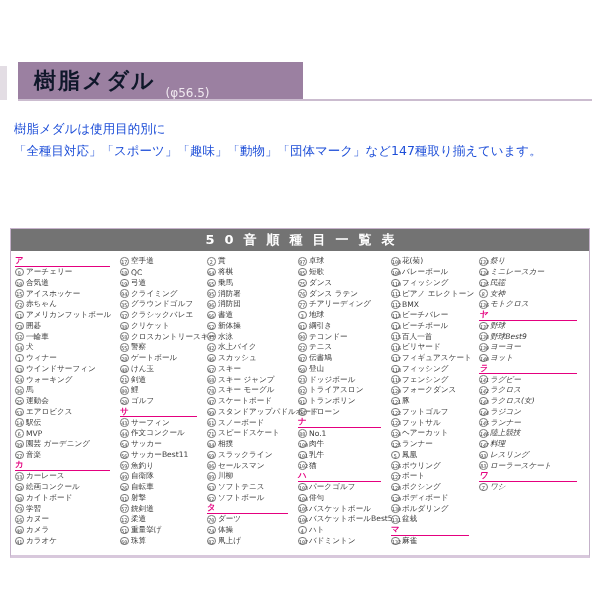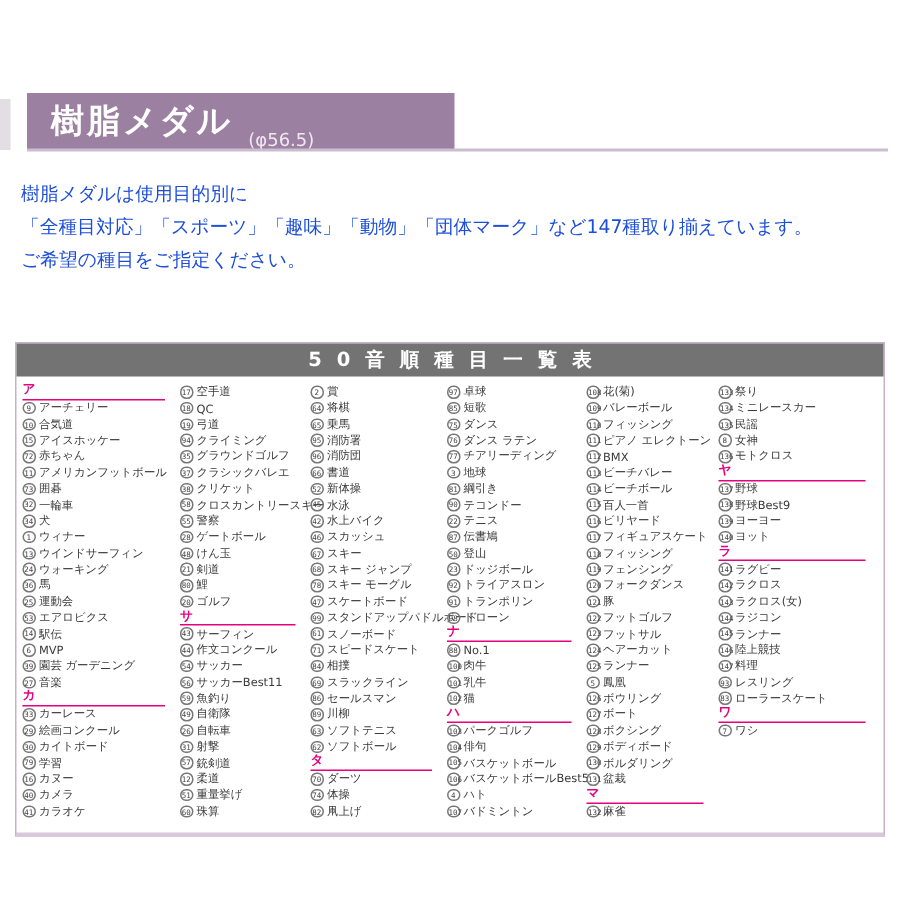--- a/index.html
+++ b/index.html
@@ -1,34 +1,34 @@
 <!DOCTYPE html>
 <html><head>
 <meta charset="utf-8">
 <style>
   html,body{margin:0;padding:0;background:#ffffff;}
   body{width:600px;height:600px;position:relative;overflow:hidden;
        font-family:"DejaVu Sans","Liberation Sans",sans-serif;color:#3a3a3a;}
   
   .hdr-bar{position:absolute;left:18px;top:62px;width:285px;height:38px;
            background:#9b80a1;display:flex;align-items:center;padding-left:16px;box-sizing:border-box;}
-  .hdr-title{color:#ffffff;font-weight:bold;font-size:22px;letter-spacing:2px;}
+  .hdr-title{color:#0f172a;font-weight:bold;font-size:22px;letter-spacing:2px;}
   .hdr-size{color:#f0e8f0;font-size:12px;margin-left:10px;margin-top:24px;}
   .hdr-rule{position:absolute;left:18px;top:99px;width:574px;height:2px;background:#cbbccf;}
   .left-sliver{position:absolute;left:0;top:66px;width:7px;height:34px;background:#e3dde4;}
   
   .intro{position:absolute;left:14px;top:118px;width:572px;font-size:12.5px;line-height:22px;color:#1d4ed8;}
   
   .box{position:absolute;left:10px;top:228px;width:580px;height:330px;box-sizing:border-box;
        border:1px solid #c5b2ca;border-bottom:3px solid #d8c8dc;background:#ffffff;}
   .box-title{height:22px;background:#737373;color:#ffffff;font-size:13px;font-weight:bold;
              display:flex;align-items:center;justify-content:center;letter-spacing:10px;padding-left:10px;box-sizing:border-box;}
   .cols{display:flex;padding:5px 0 0 4px;box-sizing:border-box;}
   .col{box-sizing:border-box;padding-right:4px;}
-  .col1{width:105px;} .col2{width:87px;} .col3{width:91px;} .col4{width:93px;} .col5{width:88px;} .col6{width:108px;}
+  .col1{width:105px;} .col2{width:87px;} .col3{width:91px;} .col4{width:93px;} .col5{width:88px;} .col6{width:108px;font-style:italic;}
   .row{display:flex;align-items:center;height:10.75px;white-space:nowrap;overflow:visible;}
   .num{flex:0 0 auto;width:8.5px;height:8.5px;border:0.7px solid #777;border-radius:50%;
        font-size:5px;line-height:8.5px;text-align:center;color:#444;margin-right:2.5px;box-sizing:border-box;
        font-family:"DejaVu Sans Mono","Liberation Mono",monospace;}
   .lbl{font-size:7.6px;color:#3a3a3a;letter-spacing:0px;}
   .sec{height:10.75px;box-sizing:border-box;color:#e4007f;font-weight:bold;font-size:8.5px;
        border-bottom:1px solid #e4007f;margin-right:6px;line-height:9px;}
 </style>
 </head>
 <body>
@@ -37,21 +37,20 @@
 
 <div class="hdr-bar">
   <span class="hdr-title">樹脂メダル</span>
   <span class="hdr-size">(φ56.5)</span>
 </div>
 <div class="hdr-rule"></div>
 
 <div class="intro">
   <div>樹脂メダルは使用目的別に</div>
   <div>「全種目対応」「スポーツ」「趣味」「動物」「団体マーク」など147種取り揃えています。</div>
-  <div>ご希望の種目をご指定ください。</div>
 </div>
 
 <div class="box">
   <div class="box-title">50音順種目一覧表</div>
   <div class="cols">
       <div class="col col1">
         <div class="sec">ア</div>
         <div class="row">
           <span class="num">9</span>
           <span class="lbl">アーチェリー</span>

